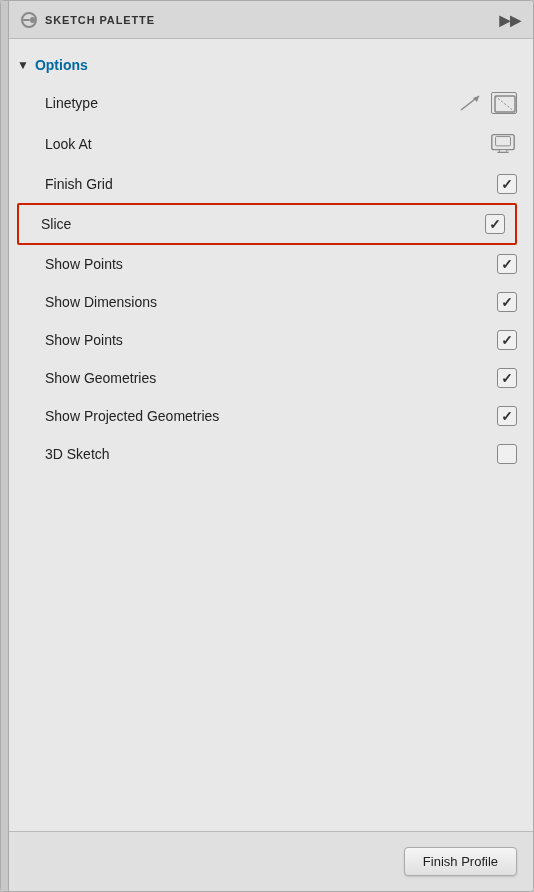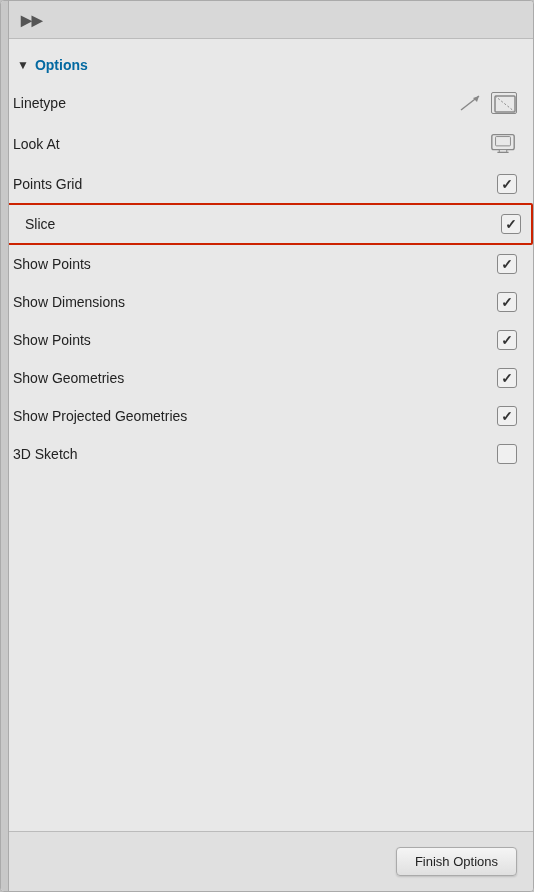--- a/index.html
+++ b/index.html
@@ -112,29 +112,29 @@
     .section-title {
       font-size: 14px;
       font-weight: 700;
       color: #0369a1;
     }
 
     .option-row {
       display: flex;
       align-items: center;
       justify-content: space-between;
-      padding: 9px 16px 9px 12px;
+      padding: 9px 16px 9px 44px;
       min-height: 38px;
       background: transparent;
     }
 
     .option-row.highlighted {
       background: transparent;
       border: 2.5px solid #cc2200;
-      margin: 0 0;
+      margin: 0 16px;
       padding: 9px 10px 9px 22px;
       border-radius: 2px;
       text-align: center;
     }
 
     .option-label {
       font-size: 14px;
       color: #222;
     }
 
@@ -235,20 +235,26 @@
       border-right: 1px solid #aaa;
     }
   </style>
 </head>
 <body>
 
 <div class="panel">
   <div class="left-edge"></div>
 
   <div class="panel-header" style="padding-left: 20px;">
+    <div class="panel-header-left">
+      <div class="panel-header-icon">
+        <span style="width:8px;height:2px;background:#888;display:block;border-radius:1px;"></span>
+      </div>
+      <span class="panel-title">SKETCH PALETTE</span>
+    </div>
     <div class="panel-header-right">
       <span class="forward-icon">▶▶</span>
     </div>
   </div>
 
   <div class="panel-body">
     <div class="section">
 
       <div class="section-header">
         <span class="section-triangle">▼</span>
@@ -284,21 +290,21 @@
               <rect x="3" y="3" width="24" height="16" rx="2" stroke="#888" stroke-width="1.5" fill="#e8e8e8"></rect>
               <rect x="7" y="5" width="16" height="10" rx="1" stroke="#888" stroke-width="1" fill="none"></rect>
               <rect x="11" y="19" width="8" height="3" stroke="#888" stroke-width="1" fill="#e8e8e8"></rect>
               <line x1="9" y1="22" x2="21" y2="22" stroke="#888" stroke-width="1.5"></line>
             </svg>
           </div>
         </div>
       </div>
 
       <div class="option-row">
-        <span class="option-label">Points Grid</span>
+        <span class="option-label">Finish Grid</span>
         <div class="option-controls">
           <div class="checkbox checked"></div>
         </div>
       </div>
 
 
       <div class="option-row highlighted">
         <span class="option-label">Slice</span>
         <div class="option-controls">
           <div class="checkbox checked"></div>
@@ -344,15 +350,15 @@
         <span class="option-label">3D Sketch</span>
         <div class="option-controls">
           <div class="checkbox unchecked"></div>
         </div>
       </div>
 
     </div>
   </div>
 
   <div class="panel-footer">
-    <button class="finish-sketch-btn">Finish Options</button>
+    <button class="finish-sketch-btn">Finish Profile</button>
   </div>
 </div>
 
 </body></html>

